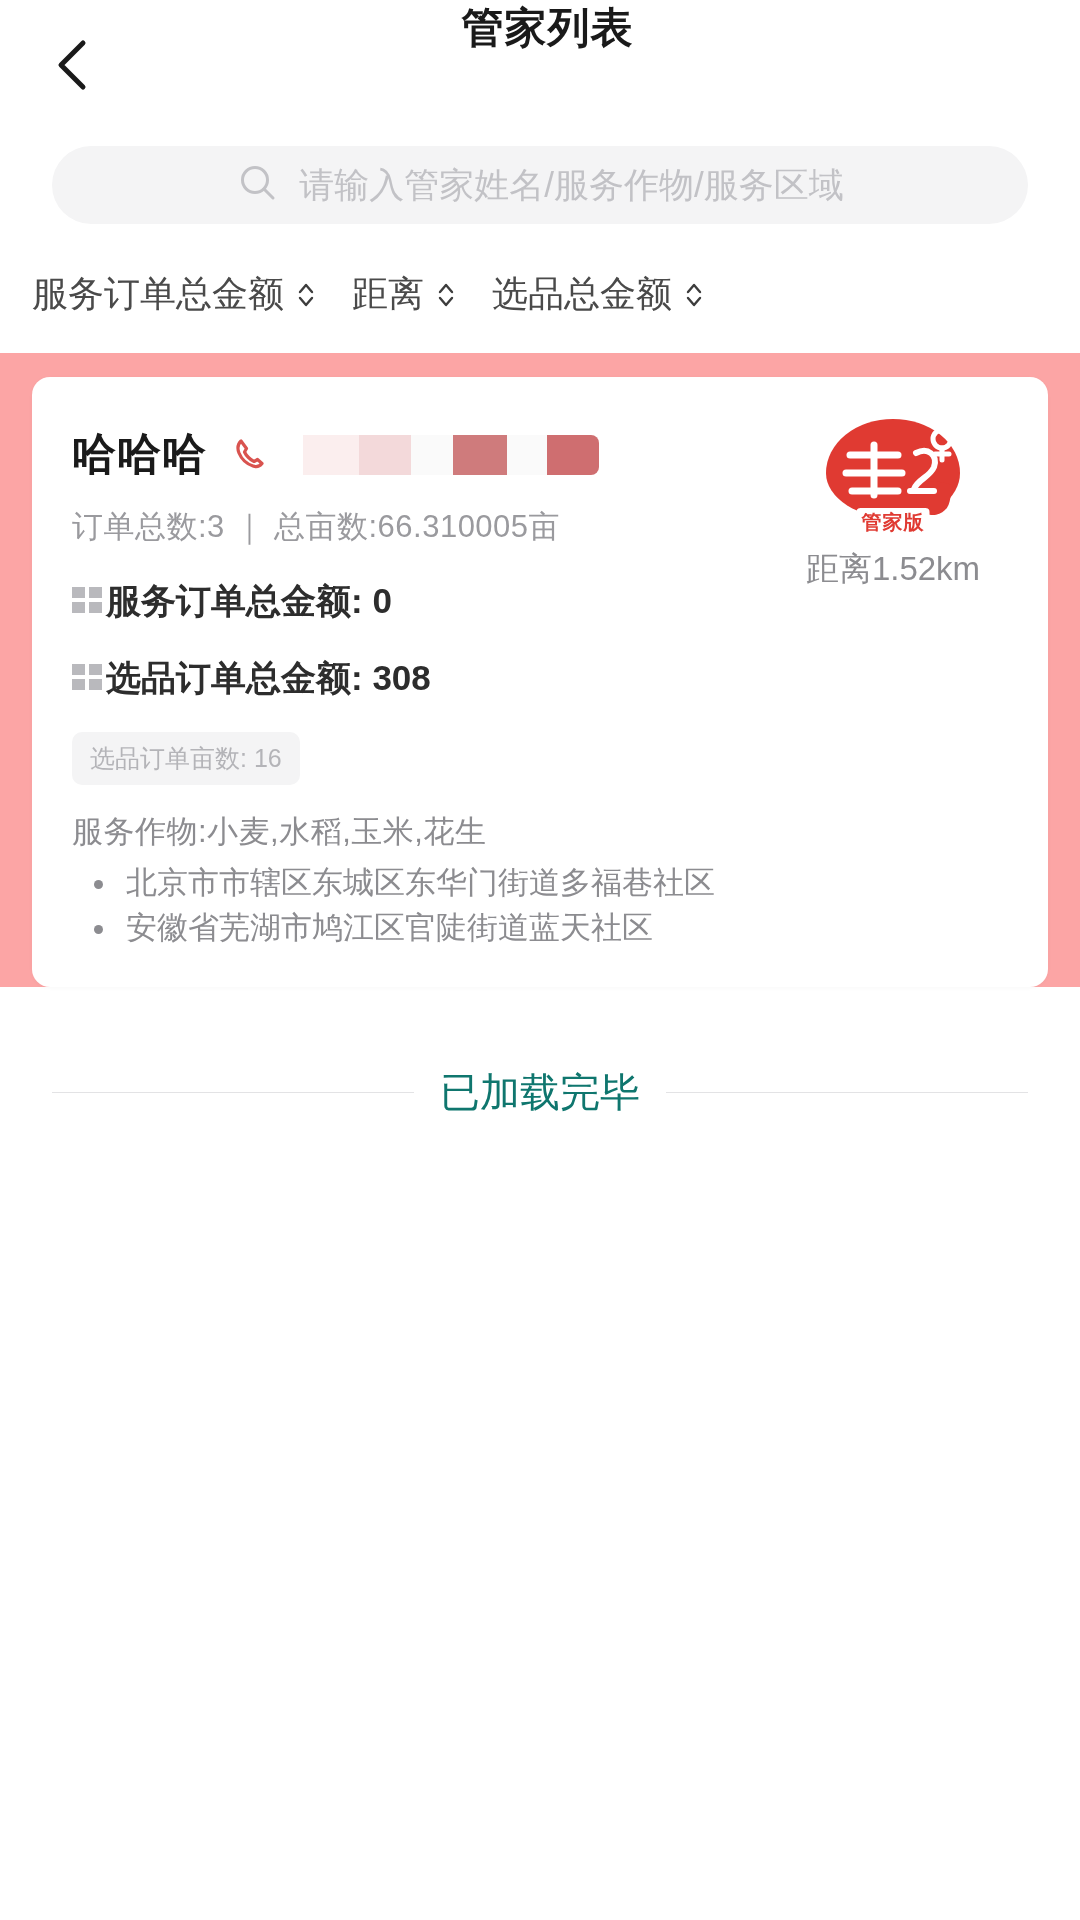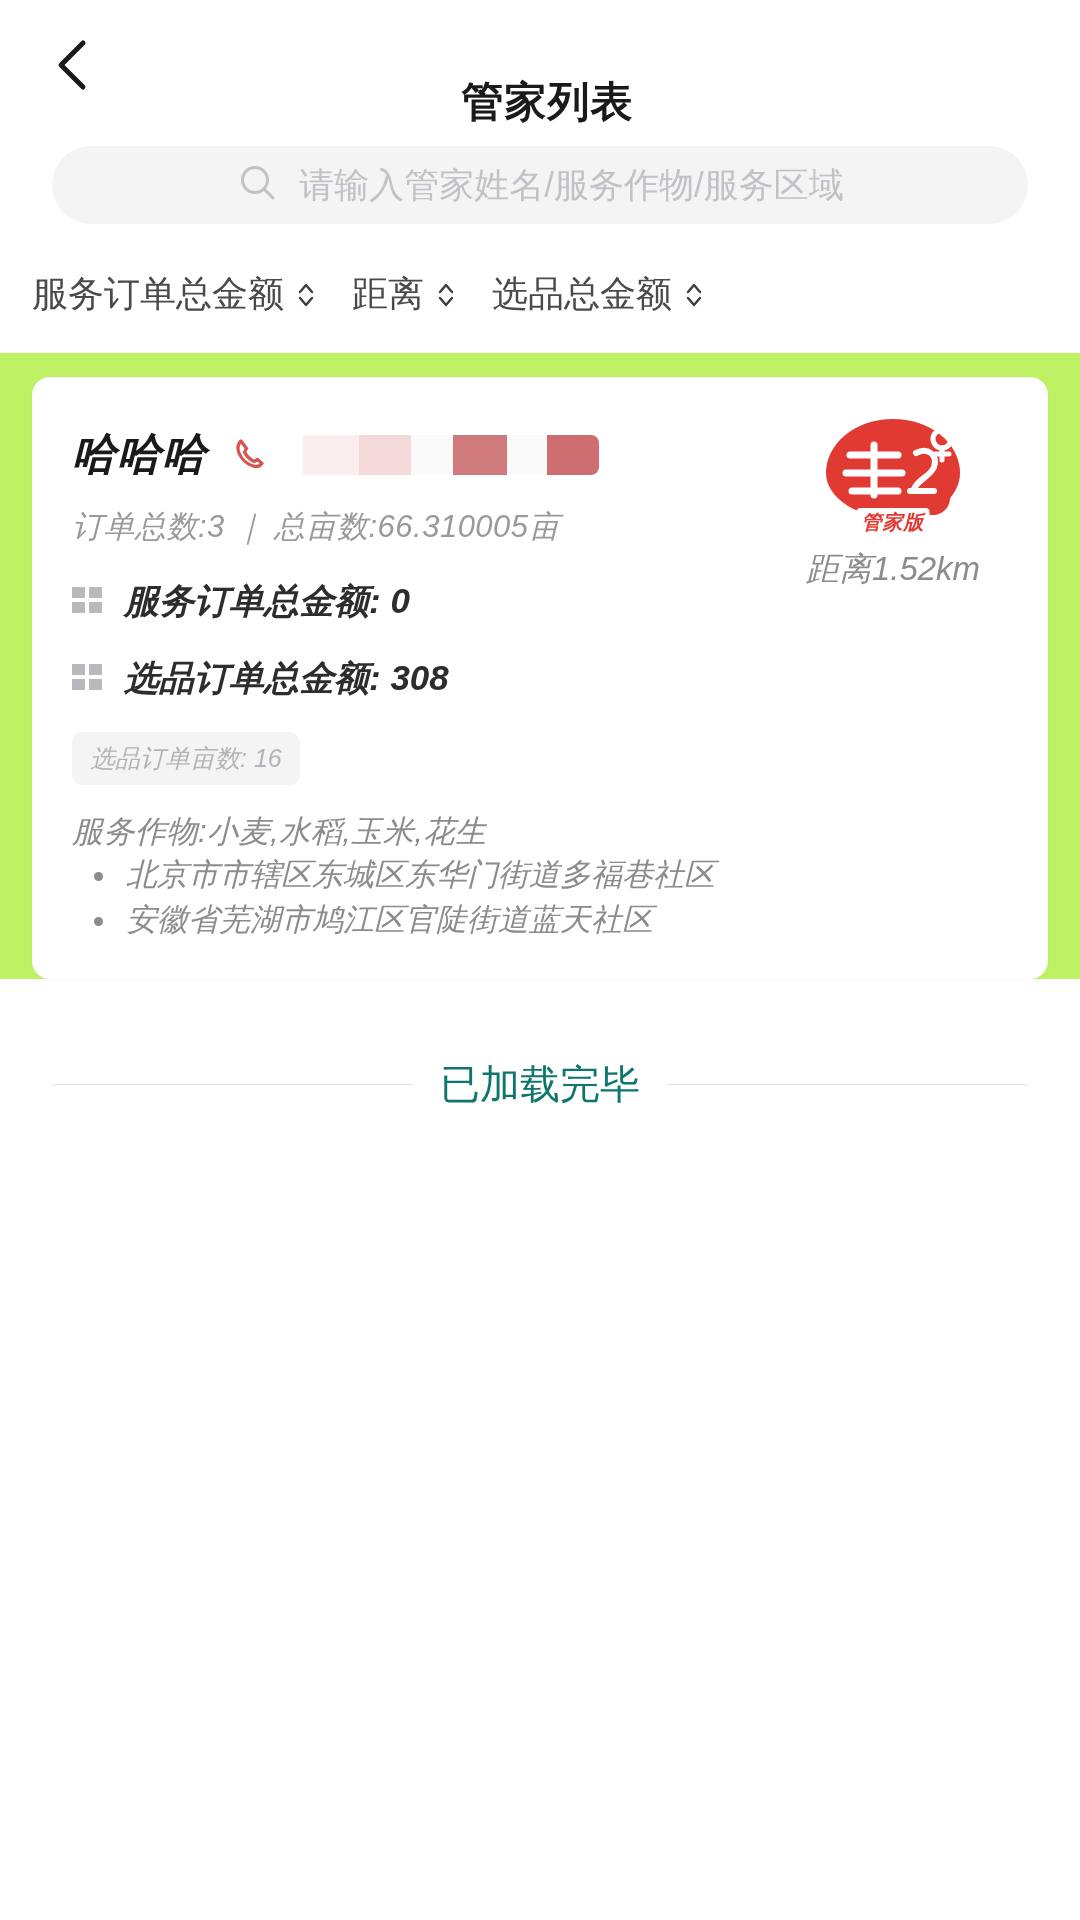--- a/index.html
+++ b/index.html
@@ -7,21 +7,21 @@
     width:1080px; height:1920px;
     background:#ffffff;
     font-family:"Liberation Sans","DejaVu Sans",sans-serif;
     -webkit-font-smoothing:antialiased;
   }
   .screen { position:relative; width:1080px; height:1920px; background:#ffffff; overflow:hidden; }
 
   
   .navbar {
     position:relative; height:130px; background:#ffffff;
-    display:flex; align-items:flex-end; justify-content:center;padding-left:15px;
+    display:flex; align-items:flex-start; justify-content:center;padding-left:15px;
   }
   .back-btn {
     position:absolute; left:38px; top:50%; transform:translateY(-50%);
     width:70px; height:70px; display:flex; align-items:center; justify-content:center;
     cursor:pointer;
   }
   .back-btn svg { display:block; }
   .nav-title {
     font-size:42px; font-weight:bold; color:#1a1a1a; letter-spacing:1px;
   }
@@ -43,51 +43,51 @@
   }
   .sort-item {
     display:flex; align-items:center; gap:12px; cursor:pointer;
     padding:0 18px; white-space:nowrap;
   }
   .sort-item:first-child { padding-left:2px; }
   .sort-label { font-size:36px; color:#4a4a4a; font-weight:500; }
   .sort-arrows { display:flex; flex-direction:column; align-items:center; gap:4px; }
 
   
-  .list-area { background:#bef264; min-height:360px; padding:24px 32px 0 32px;font-style:italic; }
+  .list-area { background:#fca5a5; min-height:360px; padding:24px 32px 0 32px; }
 
   .card {
     position:relative; background:#ffffff; border-radius:18px;
     padding:48px 40px 36px 40px; box-shadow:0 1px 4px rgba(0,0,0,0.03);
   }
 
   .card-top { display:flex; align-items:flex-start; }
   .card-left { flex:1 1 auto; min-width:0; }
 
   .name-row { display:flex; align-items:center; gap:22px; }
   .name { font-size:44px; font-weight:bold; color:#1a1a1a; letter-spacing:1px; }
   .phone-icon { display:block; cursor:pointer; }
   .masked-phone { display:flex; align-items:center; height:40px; margin-left:10px; }
   .mask-blk { height:40px; }
 
   .meta-line { margin-top:22px; font-size:31px; color:#9a9a9e; letter-spacing:0.5px; }
 
-  .amt-row { display:flex; align-items:center; gap:18px; margin-top:30px; }
+  .amt-row { display:flex; align-items:center; margin-top:30px; }
   .grid-icon { display:block; flex:0 0 auto; }
   .amt-text { font-size:35px; color:#2d2d2d; font-weight:bold; }
 
   .chips { display:flex; gap:18px; margin-top:30px; }
   .chip {
     background:#f4f4f5; border-radius:10px; padding:10px 18px;
     font-size:25px; color:#b4b4b8; white-space:nowrap;
   }
 
   .crops { margin-top:26px; font-size:31px; color:#8c8c90; letter-spacing:0.5px; }
   .regions-label { margin-top:8px; font-size:31px; color:#8c8c90; }
-  .region-list { margin-top:0; list-style:none; }
+  .region-list { margin-top:8px; list-style:none; }
   .region-list li {
     position:relative; padding-left:54px; font-size:31px;
     color:#8c8c90; line-height:1.45;
   }
   .region-list li::before {
     content:""; position:absolute; left:22px; top:19px;
     width:9px; height:9px; border-radius:50%; background:#8c8c90;
   }
 
   

